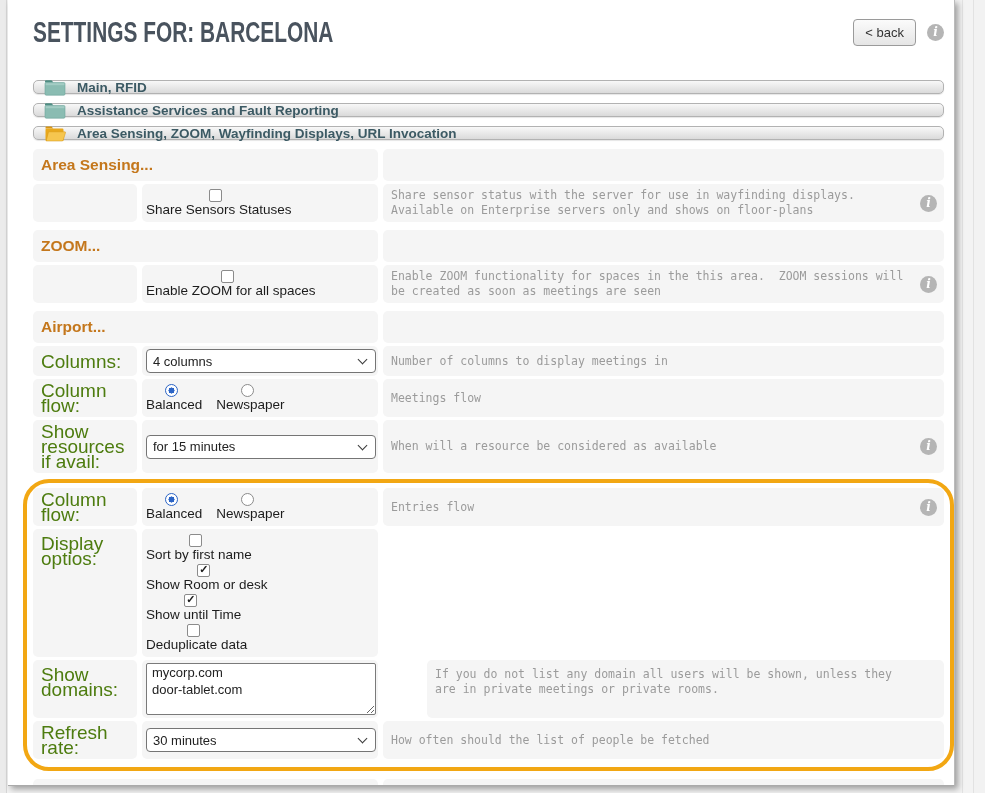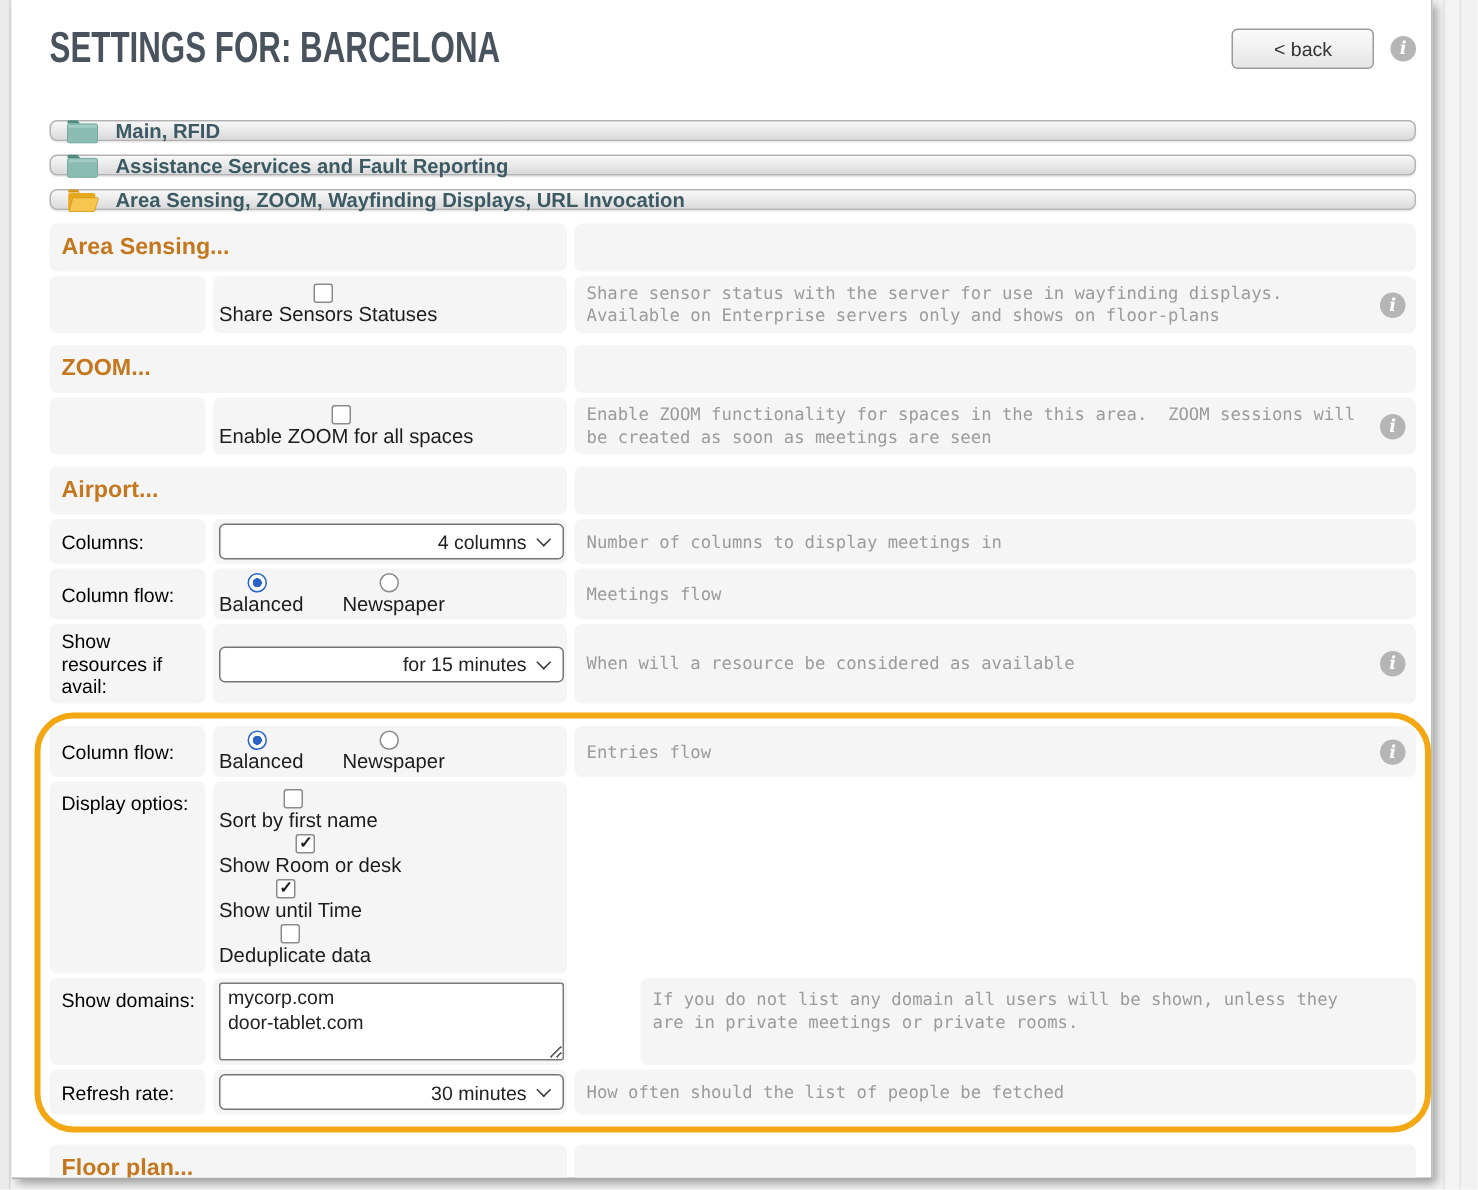--- a/index.html
+++ b/index.html
@@ -10,59 +10,59 @@
   .scroll-strip { position:absolute; left:962px; top:0; width:12px; height:100%; background:#f3f3f3; border-left:1px solid #e2e2e2; border-right:1px solid #e2e2e2; }
 
   .card { position:absolute; left:8px; top:0; width:947px; height:786px; background:#fff;
           border-right:1px solid #bbb; border-bottom:1px solid #aaa;
           box-shadow:3px 3px 6px rgba(0,0,0,.35); padding:0 10px 0 25px; overflow:hidden; }
 
   
   .hdr { display:flex; justify-content:space-between; align-items:flex-start; padding-top:16px; height:80px; }
   h1 { font-size:29px; font-weight:bold; color:#49535e; transform:scaleX(.72); transform-origin:left center; white-space:nowrap; }
   .hdr-right { display:flex; align-items:center; gap:11px; padding-top:3px; }
-  .back-btn { font-size:13px; color:#333; padding:5px 27px; background:linear-gradient(#fbfbfb,#e5e5e5);
+  .back-btn { font-size:13px; color:#333; padding:5px 11px; background:linear-gradient(#fbfbfb,#e5e5e5);
               border:1px solid #9a9a9a; border-radius:4px; cursor:pointer; font-family:"Liberation Sans",sans-serif; }
   .info { width:17px; height:17px; border-radius:50%; background:#b5b5b5; color:#fff;
           font:italic bold 12px/17px "DejaVu Serif",serif; text-align:center; display:inline-block; flex:none; }
 
   
   .acc { display:flex; align-items:center; gap:11px; height:14px; background:linear-gradient(#f8f8f8,#dadada);
          border:1px solid #b2b2b2; border-radius:5px; margin-bottom:9px; padding:0 8px 0 10px; cursor:pointer;
          box-shadow:0 1px 1px rgba(0,0,0,.1); }
   .acc-label { font-weight:bold; font-size:13.5px; color:#3c5a64; }
   .folder { width:22px; height:17px; display:inline-block; flex:none; }
 
   
   .panel { margin-top:4px; }
   .row { display:grid; grid-template-columns:104px 236px 1fr; gap:5px; margin-bottom:3px; }
   .row.h { grid-template-columns:345px 1fr; min-height:32px; margin-top:8px; }
   .cell { background:#f5f5f5; border-radius:5px; }
   .cell.head { display:flex; align-items:center; padding-left:8px; font-weight:bold; font-size:15.5px; color:#c4771c; }
-  .cell.lab { display:flex; align-items:center; padding:4px 4px 4px 8px; font-size:13px; color:#000000; line-height:15px; }
+  .cell.lab { display:flex; align-items:center; padding:4px 4px 4px 8px; font-size:19px; color:#4d7c0f; line-height:15px; }
   .cell.ctl { display:flex; align-items:center; padding:3px 2px 3px 4px; min-height:28px; }
   .cell.ctl.col { flex-direction:column; align-items:flex-start; gap:2px; padding:5px 2px 5px 4px; }
   .cell.dsc { position:relative; display:flex; align-items:center; padding:4px 30px 4px 8px;
               font-family:"DejaVu Sans Mono","Liberation Mono",monospace; font-size:11.5px; line-height:15px; color:#9b9b9b; }
   .cell.dsc span { white-space:pre-wrap; }
   .dsc .info { position:absolute; right:7px; top:50%; margin-top:-8.5px; }
 
   
   .opt { display:flex; align-items:center; font-size:13.5px; color:#1c1c1c; cursor:pointer;flex-direction:column; }
-  .optgroup { display:flex; gap:26px; }
+  .optgroup { display:flex; gap:14px; }
   input[type=checkbox], input[type=radio] { appearance:none; -webkit-appearance:none; width:13px; height:13px;
       border:1px solid #8b8b8b; background:#fff; margin:0 6px 0 0; flex:none; position:relative; cursor:pointer; }
   input[type=checkbox] { border-radius:2px; }
   input[type=checkbox]:checked::after { content:"✓"; position:absolute; left:1px; top:-2px; font-size:11px; font-weight:bold; color:#1d1d1d; }
   input[type=radio] { border-radius:50%; }
   input[type=radio]:checked { border-color:#2b64c5; background:radial-gradient(circle,#2b64c5 0 37%,#fff 41%); }
 
   .selwrap { position:relative; width:232px; }
   select { width:100%; height:24px; appearance:none; -webkit-appearance:none; border:1px solid #757575; border-radius:4px;
-           background:#fff; font:13px "Liberation Sans",sans-serif; color:#222; padding:0 24px 0 6px; cursor:pointer;text-align:right; }
+           background:#fff; font:13px "Liberation Sans",sans-serif; color:#222; padding:0 24px 0 6px; cursor:pointer; }
   .chev { position:absolute; right:10px; top:7px; width:7px; height:7px; border-right:1.8px solid #3a3a3a;
           border-bottom:1.8px solid #3a3a3a; transform:rotate(45deg); pointer-events:none; }
 
   textarea { width:232px; height:52px; border:1px solid #7a7a7a; border-radius:2px;
              font:13px/17px "Liberation Sans",sans-serif; color:#222; padding:0 5px; resize:both; background:#fff; }
 
   
   .people-box { border:4px solid #f2a713; border-radius:26px; padding:5px 6px 5px; margin:6px -10px 4px; }
   .people-box .row.h:first-child { margin-top:0; }
 </style>

